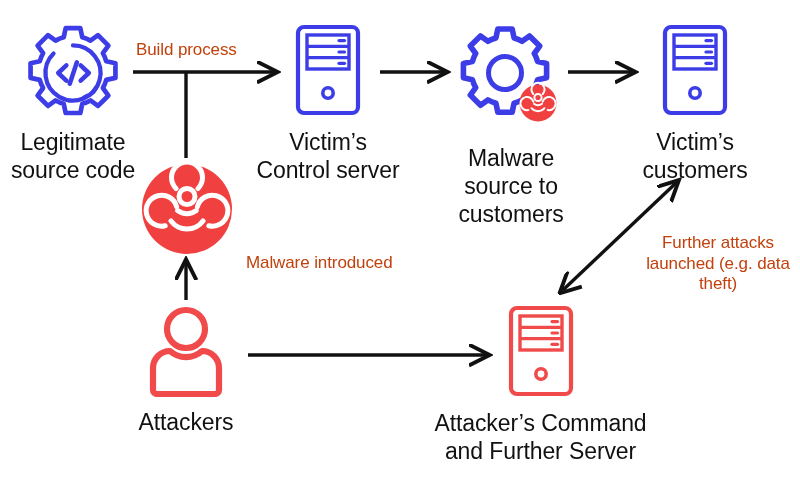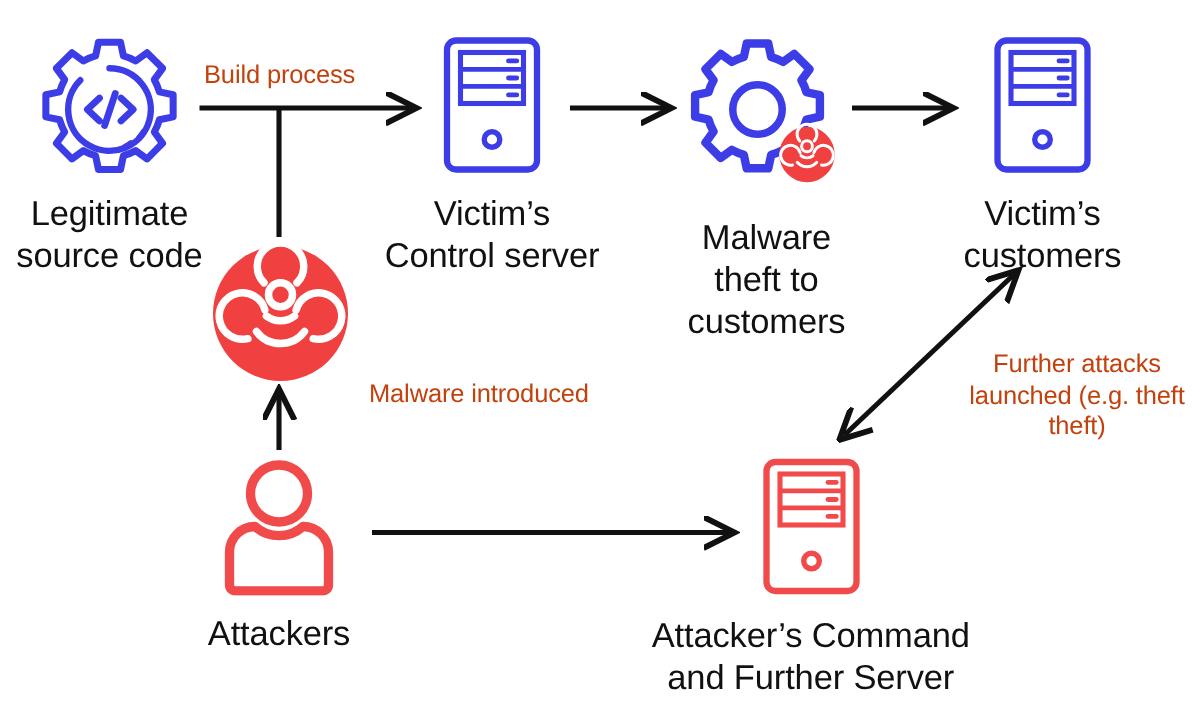--- a/index.html
+++ b/index.html
@@ -173,21 +173,21 @@
             <path d="M74.4 77.8 a6.6 6.6 0 1 0 -5.1 8.2"></path>
             <path d="M83.6 77.8 a6.6 6.6 0 1 1 5.1 8.2"></path>
             <path d="M75.0 79.8 a6.6 6.6 0 0 0 8.0 0"></path>
             <path d="M72.5 84.2 a8.6 8.6 0 0 0 13.0 0"></path>
           </g>
         </g>
       </svg>
     </div>
     <div class="node-label" style="top:120px;">
       <div>Malware</div>
-      <div>theft to</div>
+      <div>source to</div>
       <div>customers</div>
     </div>
   </div>
 
   <div class="node" style="left:636px; top:24px; width:118px;">
     <div class="node-icon">
       <svg width="66" height="92" viewBox="0 0 66 92">
         <rect x="3" y="3" width="60" height="86" rx="6" ry="6" fill="none" stroke="#3D3DE8" stroke-width="4.2"></rect>
         <rect x="12" y="11" width="42" height="34" fill="none" stroke="#3D3DE8" stroke-width="3.4"></rect>
         <line x1="12" y1="22.3" x2="54" y2="22.3" stroke="#3D3DE8" stroke-width="3.2"></line>
@@ -258,17 +258,17 @@
       </svg>
     </div>
     <div class="node-label" style="top:104px;">
       <div>Attacker’s Command</div>
       <div>and Further Server</div>
     </div>
   </div>
 
   <div class="edge-label center" style="left:642px; top:233px; width:152px;">
     <div>Further attacks</div>
-    <div>launched (e.g. theft</div>
+    <div>launched (e.g. data</div>
     <div>theft)</div>
   </div>
 
 </div>
 
 </body></html>

